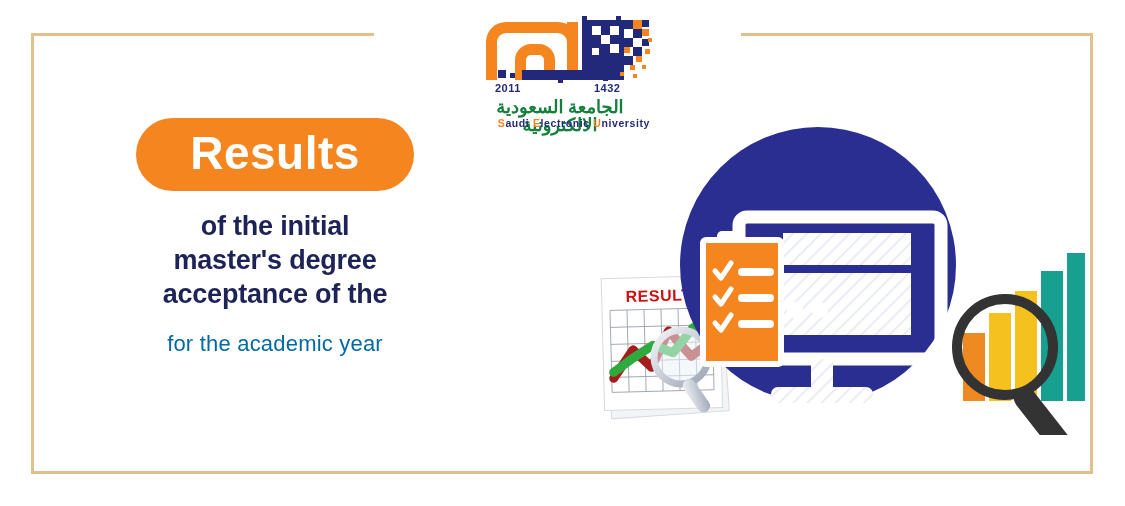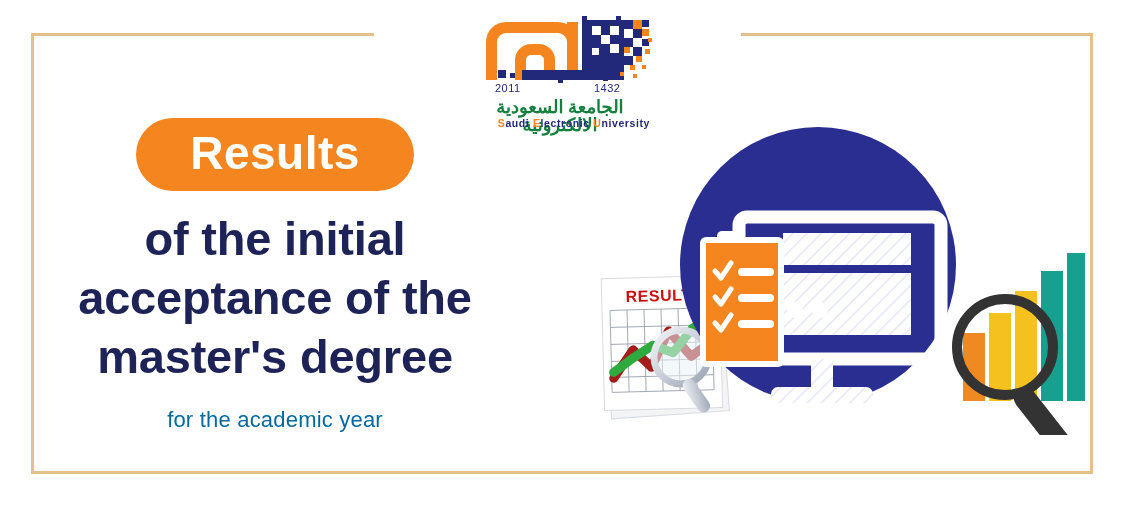--- a/index.html
+++ b/index.html
@@ -54,21 +54,21 @@
   
   #logo-mark .p-n { background:#23297a; }
   #logo-mark .p-o { background:#f5861f; }
   #logo-mark .p-w { background:#ffffff; }
 
   
   #logo-years {
     position:absolute; left:0; top:64px; width:180px; height:16px;
   }
   .logo-year {
-    position:absolute; font-size:11px; font-weight:400; color:#23297a;
+    position:absolute; font-size:11px; font-weight:700; color:#23297a;
     letter-spacing:.5px;
   }
   #year-greg { left:25px; top:0; }
   #year-hij  { left:124px; top:0; }
 
   
   #logo-ar {
     position:absolute; left:0; top:80px; width:180px;
     text-align:center; color:#15803d;
     font-size:18px; font-weight:700; direction:rtl;
@@ -93,21 +93,21 @@
     padding:12px 54px 15px;
     font-size:46px;
     font-weight:700;
     letter-spacing:.5px;
     line-height:1;
   }
 
   #headline {
     margin-top:18px;
     color:#1e2357;
-    font-size:47px;
+    font-size:27px;
     font-weight:700;
     line-height:1.26;
     letter-spacing:-0.2px;
   }
   #headline .hl-line { display:block; }
 
   #subline {
     margin-top:16px;
     color:#0369a1;
     font-size:22px;
@@ -184,22 +184,22 @@
     <div id="logo-ar">الجامعة السعودية الالكترونية</div>
 
     <div id="logo-en"><span class="hl">S</span>audi <span class="hl">E</span>lectronic <span class="hl">U</span>niversity</div>
   </div>
 
   <div id="copy">
     <div id="results-pill">Results</div>
 
     <div id="headline">
       <span class="hl-line">of the initial</span>
+      <span class="hl-line">master's degree</span>
       <span class="hl-line">acceptance of the</span>
-      <span class="hl-line">master's degree</span>
     </div>
 
     <div id="subline">
       <span class="sub-line">for the academic year</span>
     </div>
   </div>
 
   <div id="art">
     <svg width="490" height="330" viewBox="0 0 490 330" xmlns="http://www.w3.org/2000/svg">
       <defs>

